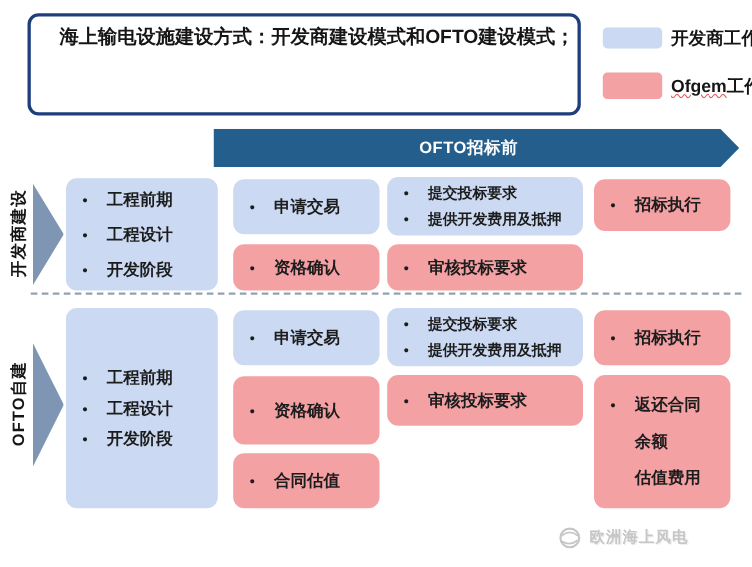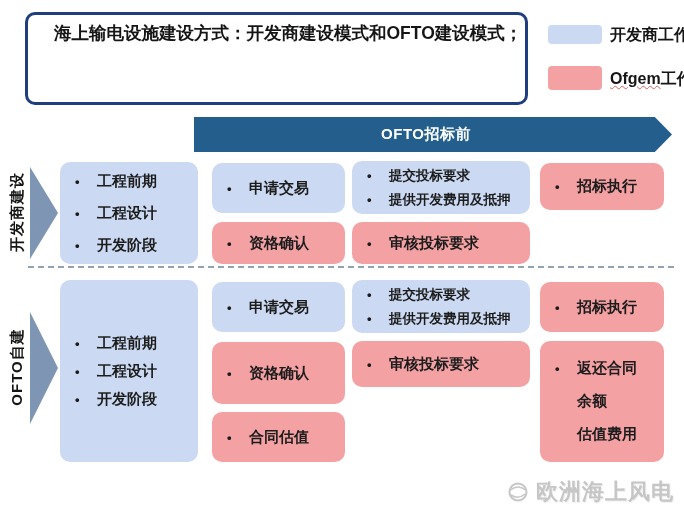--- a/index.html
+++ b/index.html
@@ -67,21 +67,21 @@
   .s2-stage{left:60px;top:280px;width:138px;height:182px;gap:9px;}
   .s2-apply{left:212px;top:282px;width:133px;height:50px;}
   .s2-qualify{left:212px;top:342px;width:133px;height:62px;}
   .s2-valuation{left:212px;top:412px;width:133px;height:50px;}
   .s2-submit{left:352px;top:280px;width:178px;height:53px;gap:6px;}
   .s2-review{left:352px;top:341px;width:178px;height:46px;}
   .s2-execute{left:540px;top:282px;width:124px;height:50px;}
   .s2-refund{left:540px;top:341px;width:124px;height:121px;gap:14px;}
   
   .watermark{position:absolute;left:506px;top:477px;display:flex;align-items:center;gap:6px;color:#c6c6c6;}
-  .watermark .wm-text{font-size:22px;font-weight:700;letter-spacing:1px;white-space:nowrap;
+  .watermark .wm-text{font-size:14px;font-weight:700;letter-spacing:1px;white-space:nowrap;
     text-shadow:1px 1px 0 #efefef;}
 </style>
 </head>
 <body>
 
 <div class="canvas">
 
   <div class="info-box">
     <div>海上输电设施建设方式：开发商建设模式和OFTO建设模式；</div>
   </div>

